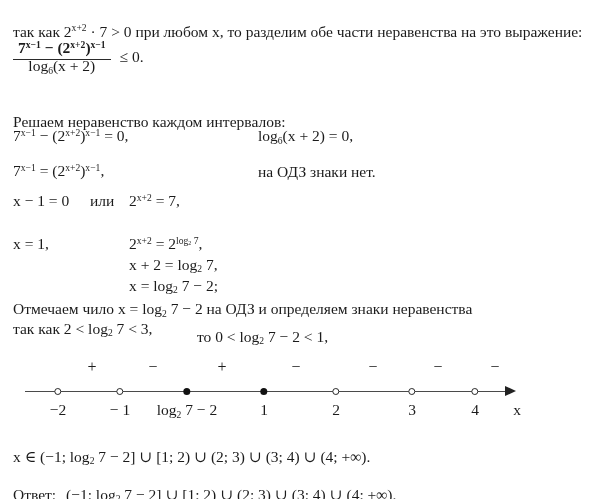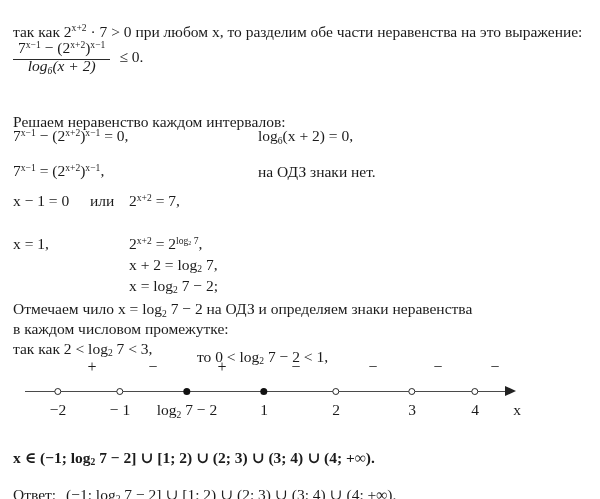--- a/index.html
+++ b/index.html
@@ -9,22 +9,22 @@
     font-family:"Liberation Serif","DejaVu Serif",serif;
     font-size:15.5px;
   }
   .abs { position:absolute; }
   sup { font-size:62%; vertical-align:baseline; position:relative; bottom:0.55em; line-height:0; }
   sub { font-size:62%; vertical-align:baseline; position:relative; top:0.28em; line-height:0; }
 
   .intro { left:13px; top:7px; width:580px; }
   .frac-row { left:13px; top:39px; display:flex; align-items:center; }
   .frac { display:inline-block; text-align:center; }
-  .frac-num { padding:0 5px 3px; border-bottom:1.3px solid #2a2a2a; }
-  .frac-den { padding-top:2px;font-style:italic; }
+  .frac-num { padding:0 5px 3px; border-bottom:1.3px solid #2a2a2a;font-weight:bold; }
+  .frac-den { padding-top:2px; }
   .frac-rel { margin-left:9px; }
 
   .method { left:13px; top:97px; }
   .row1-left { left:13px; top:127px; }
   .row1-right { left:258px; top:127px; }
   .row2-left { left:13px; top:162px; }
   .row2-right { left:258px; top:163px; }
   .row3 { left:13px; top:192px; width:580px; }
   .row3 .connector { position:absolute; left:77px; top:0; }
   .row3 .right { position:absolute; left:116px; top:0; }
@@ -40,21 +40,21 @@
   .nl-arrow { position:absolute; left:505px; top:31px; width:0; height:0;
               border-left:11px solid #222; border-top:5px solid transparent; border-bottom:5px solid transparent; }
   .nl-sign { position:absolute; top:3px; transform:translateX(-50%); font-size:16px; }
   .nl-point { position:absolute; top:32.9px; width:7.4px; height:7.4px; border-radius:50%;
               transform:translateX(-50%); box-sizing:border-box; }
   .nl-point.open { background:#ffffff; border:1.4px solid #2a2a2a; }
   .nl-point.filled { background:#111111; }
   .nl-label { position:absolute; top:46px; transform:translateX(-50%); white-space:nowrap; }
   .nl-axis-label { position:absolute; top:46px; left:517px; transform:translateX(-50%); }
 
-  .solution { left:13px; top:432px;font-weight:bold; }
+  .solution { left:13px; top:432px; }
   .answer { left:13px; top:470px; }
   .answer .set { margin-left:6px; }
 </style>
 </head>
 <body>
 
 <div>
 
   <p class="abs intro">так как 2<sup>x+2</sup> · 7 &gt; 0 при любом x, то разделим обе части неравенства на это выражение:</p>
 
@@ -82,21 +82,20 @@
 
   <span class="abs row4-left">x = 1,</span>
   <div class="abs row4-right">
     <div>2<sup>x+2</sup> = 2<sup>log<sub>2</sub> 7</sup>,</div>
     <div>x + 2 = log<sub>2</sub> 7,</div>
     <div>x = log<sub>2</sub> 7 − 2;</div>
   </div>
 
   <div class="abs para">
     <div>Отмечаем чило  x = log<sub>2</sub> 7 − 2 на ОДЗ и определяем знаки неравенства</div>
-    <div>в каждом числовом промежутке:</div>
     <div class="line3">
       <span>так как  2 &lt; log<sub>2</sub> 7 &lt; 3,</span>
       <span class="line3b">то 0 &lt; log<sub>2</sub> 7 − 2 &lt; 1,</span>
     </div>
   </div>
 
   <div class="abs number-line">
     <div class="nl-line"></div>
     <div class="nl-arrow"></div>
     <span class="nl-axis-label">x</span>

